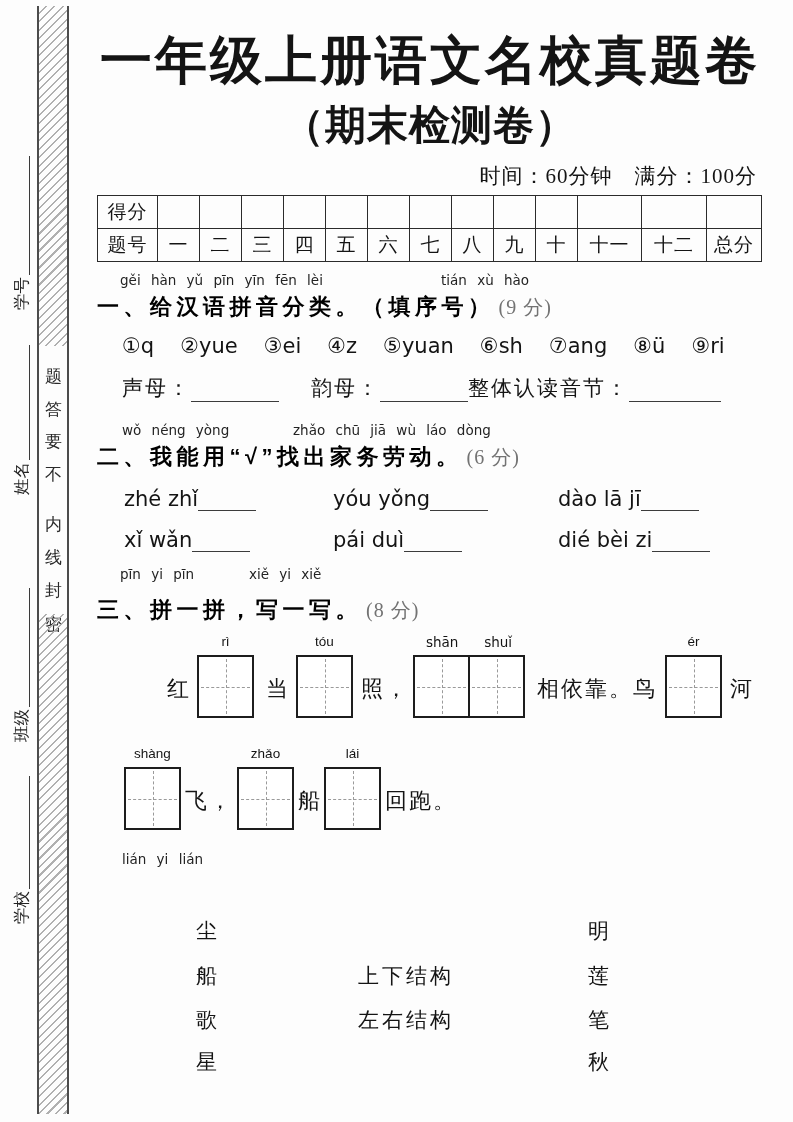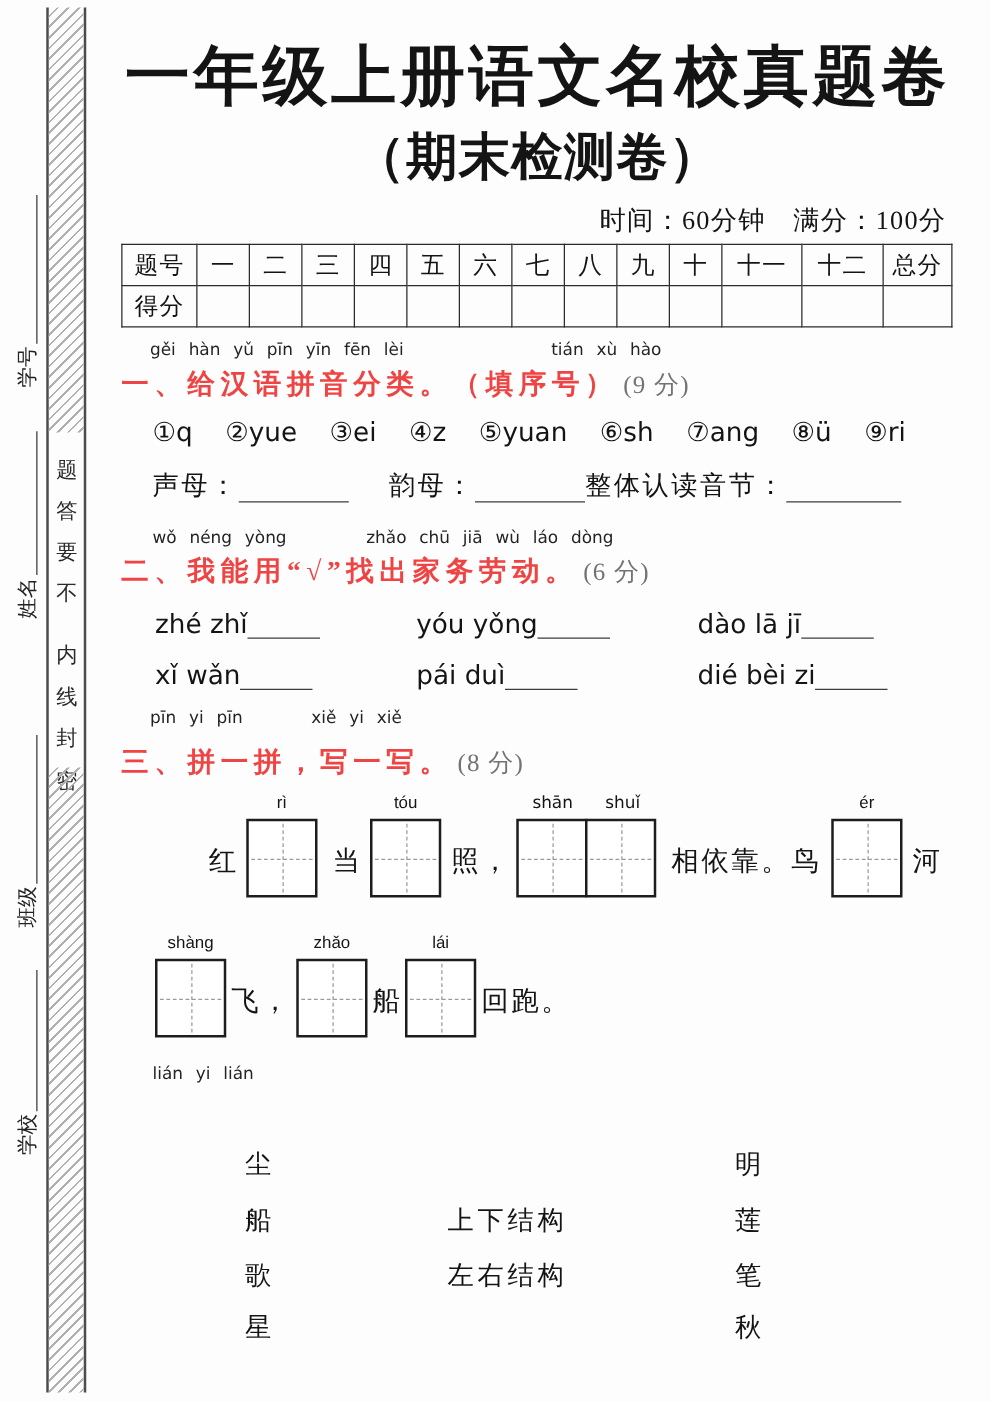--- a/index.html
+++ b/index.html
@@ -40,22 +40,22 @@
 
   
   .score-table { position:absolute; left:97px; top:195px; border-collapse:collapse; table-layout:fixed; }
   .score-table td { border:1.7px solid #2b2b2b; height:32px; text-align:center;
     font-size:19px; padding:0; letter-spacing:1px; }
 
   
   .pinyin { position:absolute; font-family:"DejaVu Sans","Liberation Sans",sans-serif;
     font-size:13.5px; color:#232323; word-spacing:6px; white-space:nowrap; }
   .qhead { position:absolute; white-space:nowrap; }
-  .qtitle { font-family:Liberation Serif, serif; font-weight:bold;
-    font-size:22px; letter-spacing:4.5px; color:#ef4444; }
+  .qtitle { font-family:Liberation Sans, sans-serif; font-weight:bold;
+    font-size:22px; letter-spacing:4.5px; color:#000000; }
   .qscore { font-size:20px; letter-spacing:1px; color:#737373; }
 
   .kai { font-size:21px; letter-spacing:2px; }
   .blank { display:inline-block; height:24px; border-bottom:1.6px solid #3c3c3c; }
 
   
   .q1-options { position:absolute; left:122px; top:334px; display:flex; gap:26px;
     font-family:"DejaVu Sans","Liberation Sans",sans-serif; font-size:21px;text-align:center; }
   .q1-answers { position:absolute; left:122px; top:374px; display:flex; align-items:flex-end; }
 
@@ -126,51 +126,51 @@
         <col style="width:42px">
       <col style="width:42px">
         <col style="width:42px">
         <col style="width:42px">
         <col style="width:64px">
       <col style="width:65px">
         <col style="width:55px">
     </colgroup>
     <tbody>
         <tr>
+      <td>得分</td>
+      <td></td>
+      <td></td>
+      <td></td>
+      <td></td>
+      <td></td>
+      <td></td>
+      <td></td>
+      <td></td>
+      <td></td>
+      <td></td>
+      <td></td>
+      <td></td>
+      <td></td>
+    </tr>
+    <tr>
       <td>题号</td>
       <td>一</td>
       <td>二</td>
       <td>三</td>
       <td>四</td>
       <td>五</td>
       <td>六</td>
       <td>七</td>
       <td>八</td>
       <td>九</td>
       <td>十</td>
       <td>十一</td>
       <td>十二</td>
       <td>总分</td>
     </tr>
-    <tr>
-      <td>得分</td>
-      <td></td>
-      <td></td>
-      <td></td>
-      <td></td>
-      <td></td>
-      <td></td>
-      <td></td>
-      <td></td>
-      <td></td>
-      <td></td>
-      <td></td>
-      <td></td>
-      <td></td>
-    </tr>
   </tbody>
     </table>
 
   <div class="pinyin" style="left:120px; top:272px;">gěi hàn yǔ pīn yīn fēn lèi</div>
   <div class="pinyin" style="left:441px; top:272px;">tián xù hào</div>
   <div class="qhead" style="left:97px; top:292px;">
     <span class="qtitle">一、给汉语拼音分类。（填序号）</span>
     <span class="qscore">(9 分)</span>
   </div>
   <div class="q1-options">

